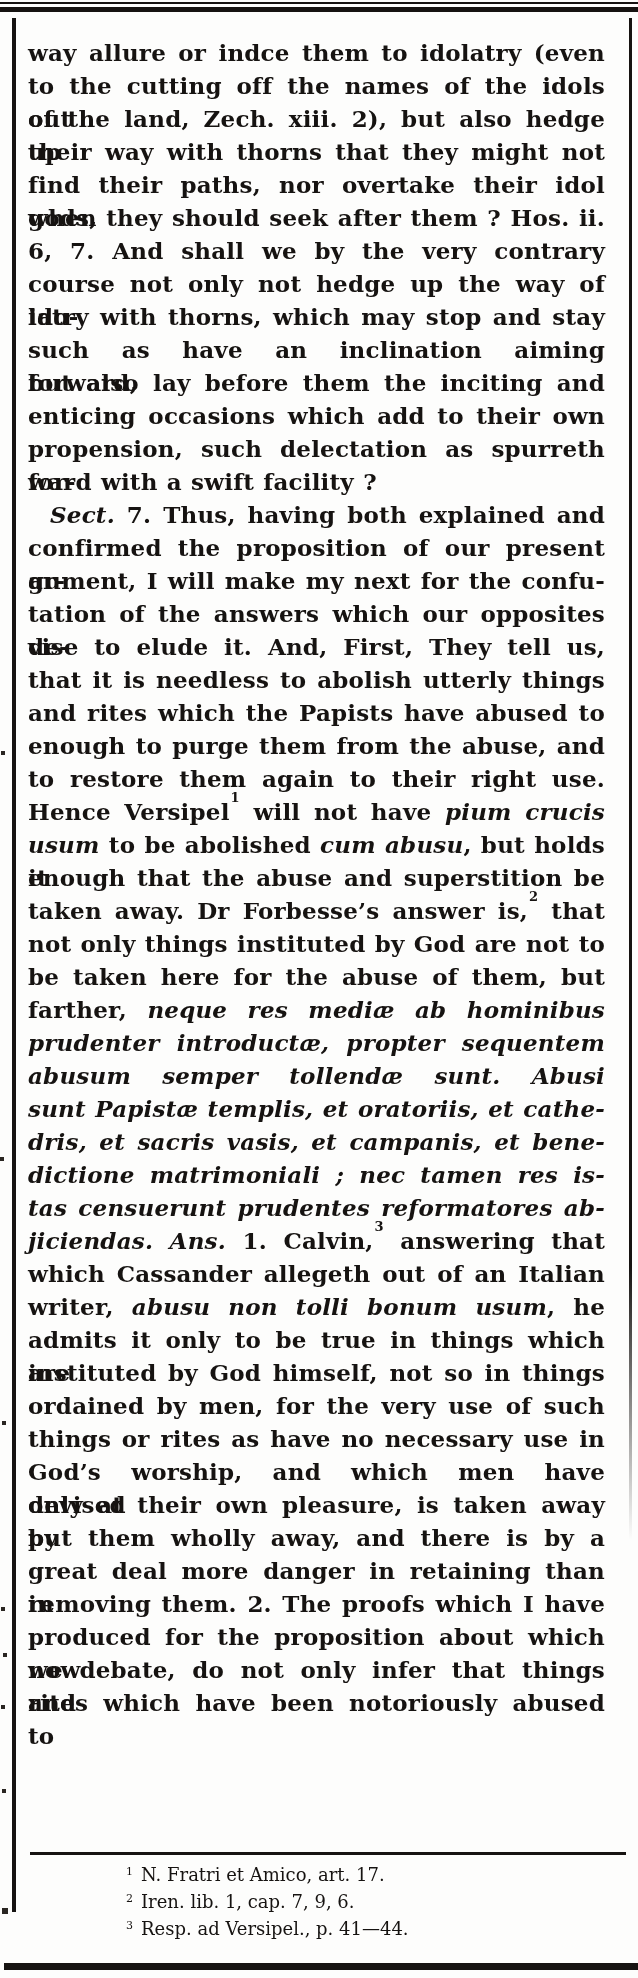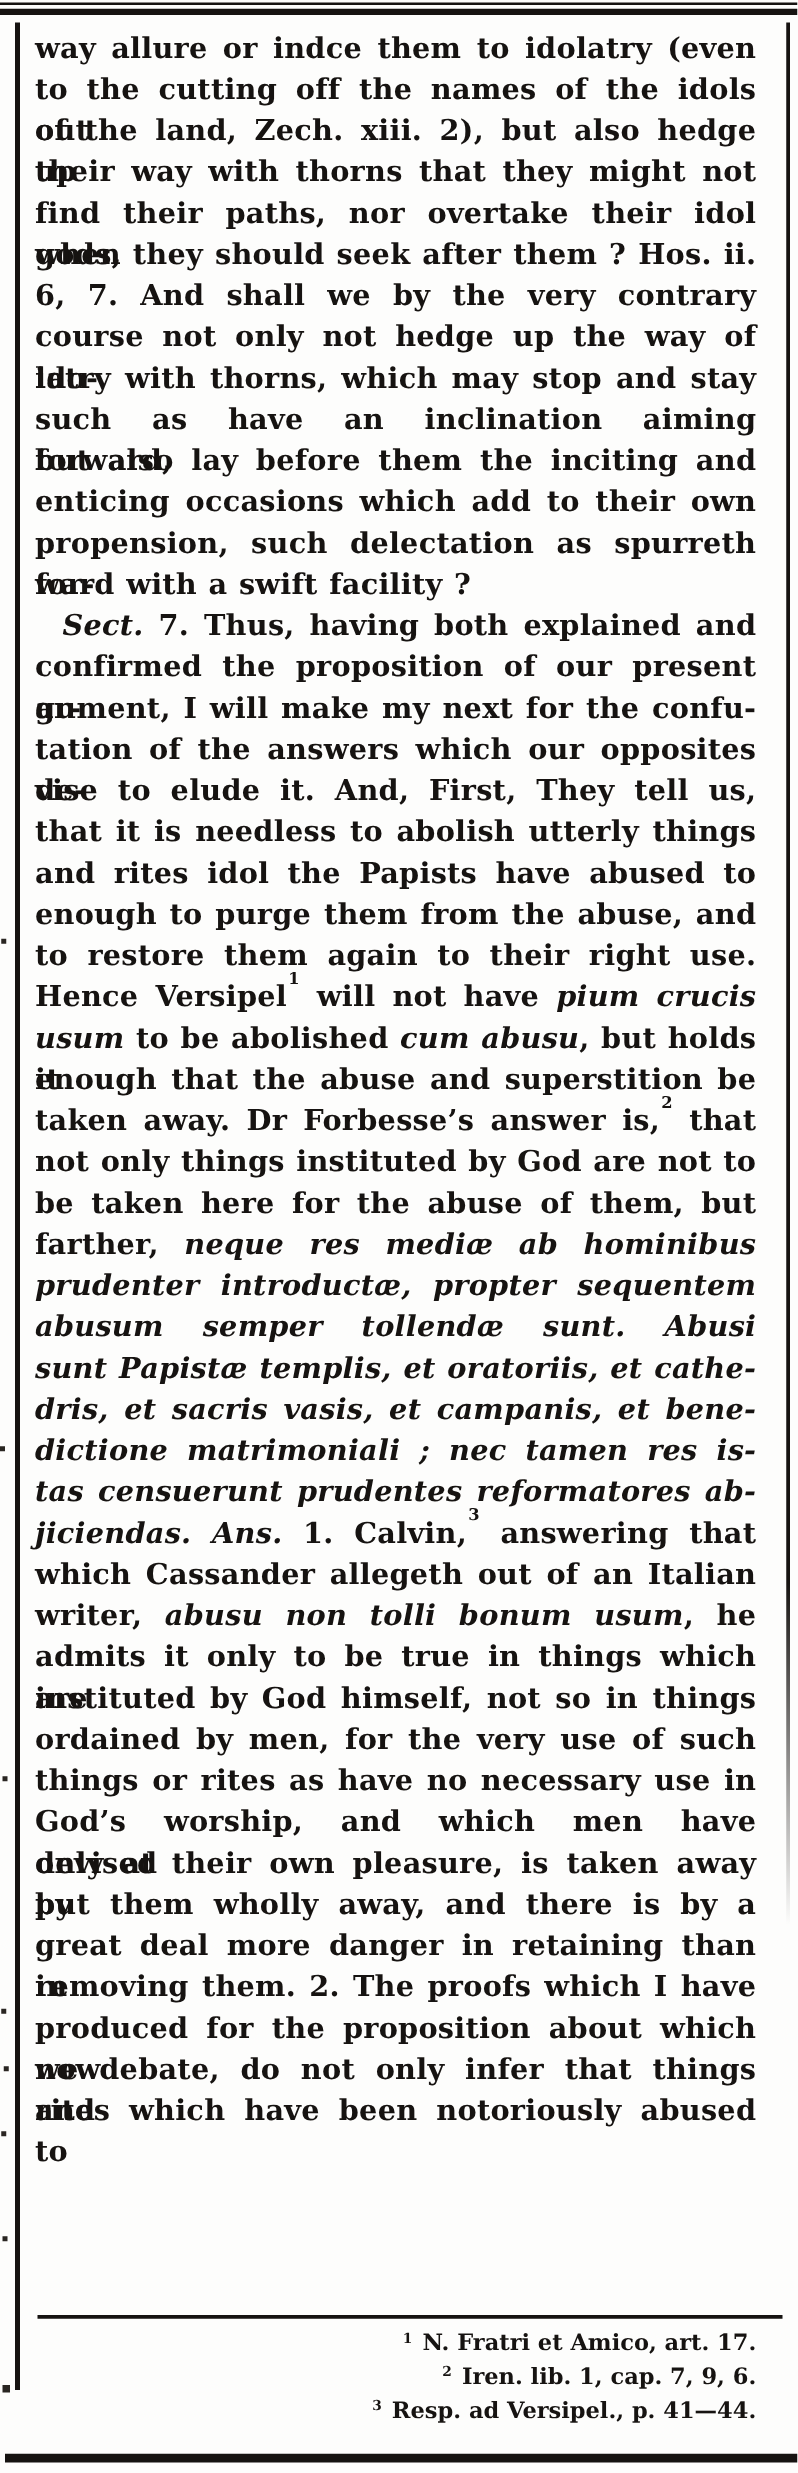--- a/index.html
+++ b/index.html
@@ -12,41 +12,41 @@
   .rule { position:absolute; background:var(--ink); }
   #top-rule-thin  { left:0;  top:2;  top:2px;  width:638px; height:2px; }
   #top-rule-thick { left:0;  top:7px;  width:638px; height:5px; }
   #left-rule      { left:12px; top:18px; width:4px; height:1894px; }
   #right-rule     { left:629px; top:18px; width:3px; height:1522px;
                     background:linear-gradient(to bottom, var(--ink) 0%, var(--ink) 82%, rgba(22,19,17,0) 100%); }
   #footnote-separator { left:30px; top:1852px; width:596px; height:3px; }
   #bottom-rule    { left:4px; top:1963px; width:634px; height:7px; }
 
   #text-column {
-    position:absolute; left:28px; top:22px; width:577px;
+    position:absolute; left:28px; top:36px; width:577px;
     color:var(--ink); font-size:23px; font-weight:700;
   }
   .para { margin:0; }
   .line {
     height:33px; line-height:33px;
     text-align:justify; text-align-last:justify; -moz-text-align-last:justify;
     text-justify:inter-word;
     letter-spacing:0.2px; word-spacing:1px;
   }
   .line.last  { text-align-last:left; -moz-text-align-last:left; }
   .line.first { text-indent:22px; }
   .it { font-style:italic; }
   sup.fnref {
     font-size:13px; line-height:0; font-weight:700;
     position:relative; top:-9px; margin-left:1px;
   }
 
   #footnotes-section {
-    position:absolute; left:28px; top:1861px; width:577px;
-    color:var(--ink); font-size:18px; font-weight:700;text-align:right;
+    position:absolute; left:40px; top:1861px; width:577px;
+    color:var(--ink); font-size:18px; font-weight:400;
   }
   .fn-line { height:27px; line-height:27px; padding-left:86px; }
   .fn-marker { font-size:11px; position:relative; top:-6px; margin-right:8px; }
 
   #scan-artifacts {
     position:absolute; left:0; top:0; width:2px; height:2px; background:transparent;
     box-shadow: 2px 752px 0 1px #2a2622, 1px 1158px 0 1px #2a2622,
                 3px 1422px 0 1px #2a2622, 2px 1608px 0 1px #2a2622,
                 4px 1654px 0 1px #2a2622, 2px 1706px 0 1px #2a2622,
                 3px 1790px 0 1px #2a2622, 4px 1910px 0 2px #2a2622;
@@ -77,21 +77,21 @@
       <div class="line"><span>propension, such delectation as spurreth for-</span></div>
       <div class="line last"><span>ward with a swift facility ?</span></div>
     </div>
     <div class="para">
       <div class="line first"><span class="it">Sect.</span><span> 7. Thus, having both explained and</span></div>
       <div class="line"><span>confirmed the proposition of our present ar-</span></div>
       <div class="line"><span>gument, I will make my next for the confu-</span></div>
       <div class="line"><span>tation of the answers which our opposites de-</span></div>
       <div class="line"><span>vise to elude it. And, First, They tell us,</span></div>
       <div class="line"><span>that it is needless to abolish utterly things</span></div>
-      <div class="line"><span>and rites idol the Papists have abused to</span></div>
+      <div class="line"><span>and rites which the Papists have abused to</span></div>
       <div class="line"><span>enough to purge them from the abuse, and</span></div>
       <div class="line"><span>to restore them again to their right use.</span></div>
       <div class="line"><span>Hence Versipel</span><sup class="fnref">1</sup><span> will not have </span><span class="it">pium crucis</span></div>
       <div class="line"><span class="it">usum</span><span> to be abolished </span><span class="it">cum abusu</span><span>, but holds it</span></div>
       <div class="line"><span>enough that the abuse and superstition be</span></div>
       <div class="line"><span>taken away. Dr Forbesse’s answer is,</span><sup class="fnref">2</sup><span> that</span></div>
       <div class="line"><span>not only things instituted by God are not to</span></div>
       <div class="line"><span>be taken here for the abuse of them, but</span></div>
       <div class="line"><span>farther, </span><span class="it">neque res mediæ ab hominibus</span></div>
       <div class="line"><span class="it">prudenter introductæ, propter sequentem</span></div>

